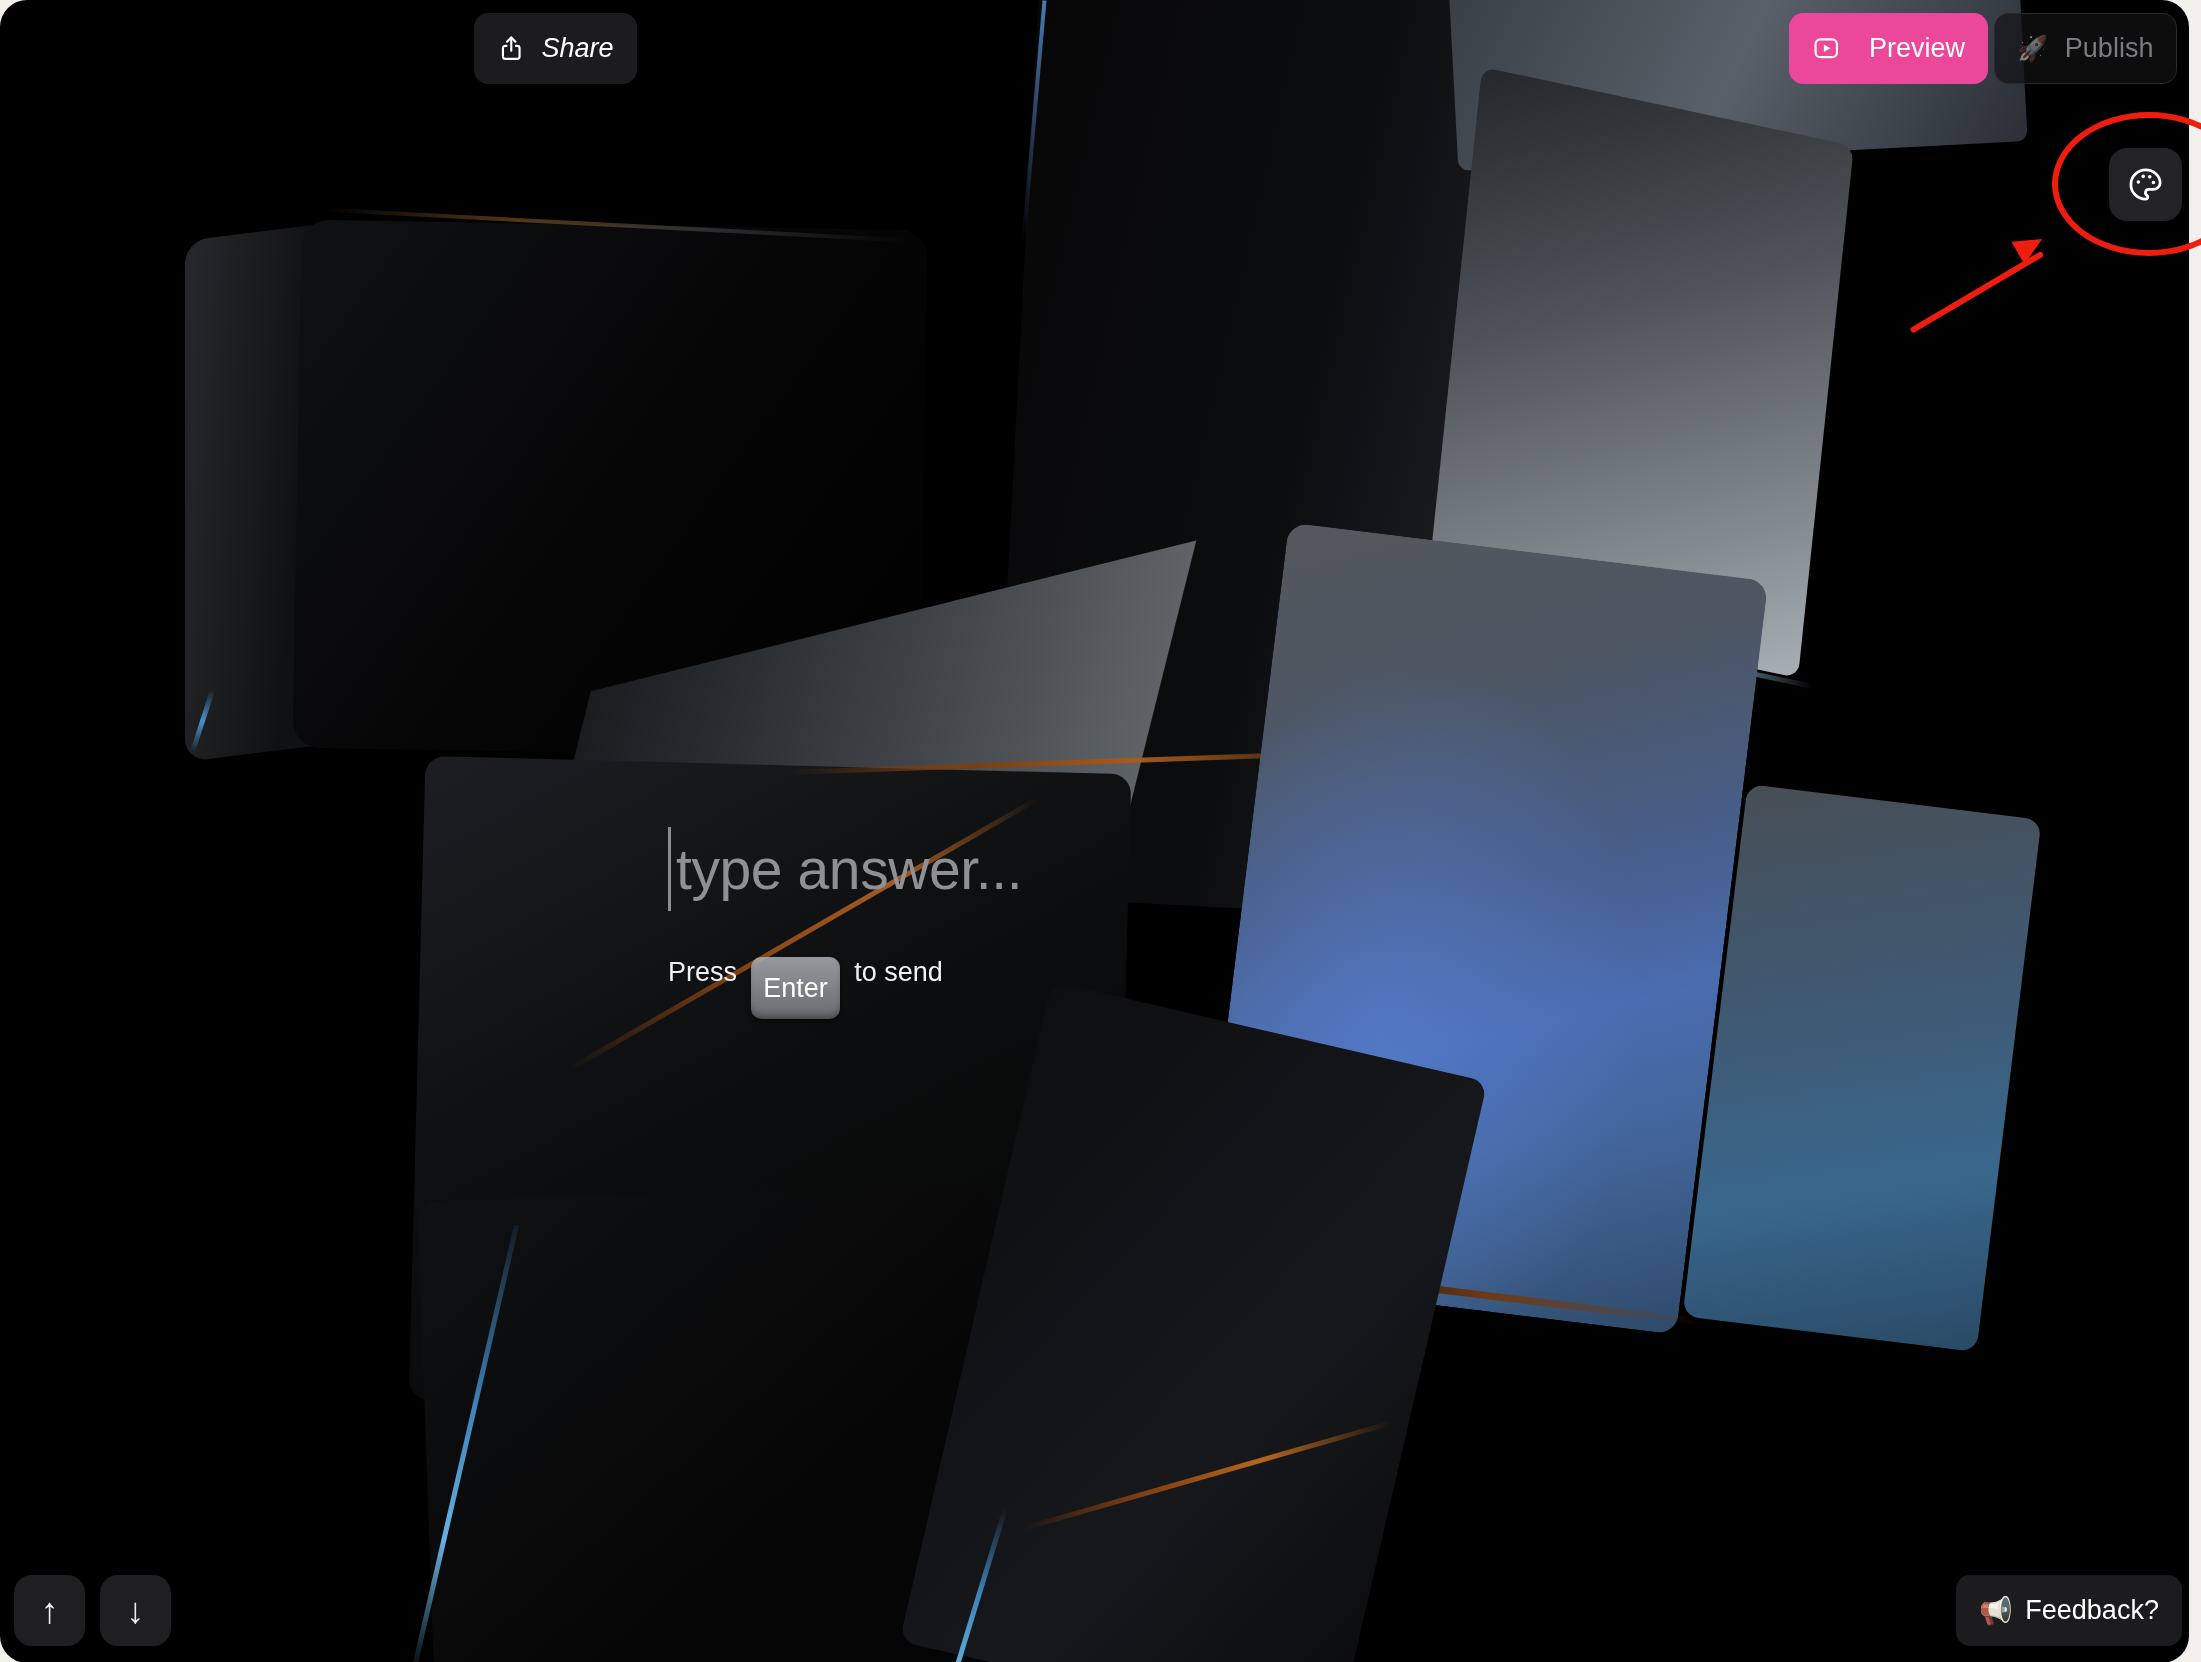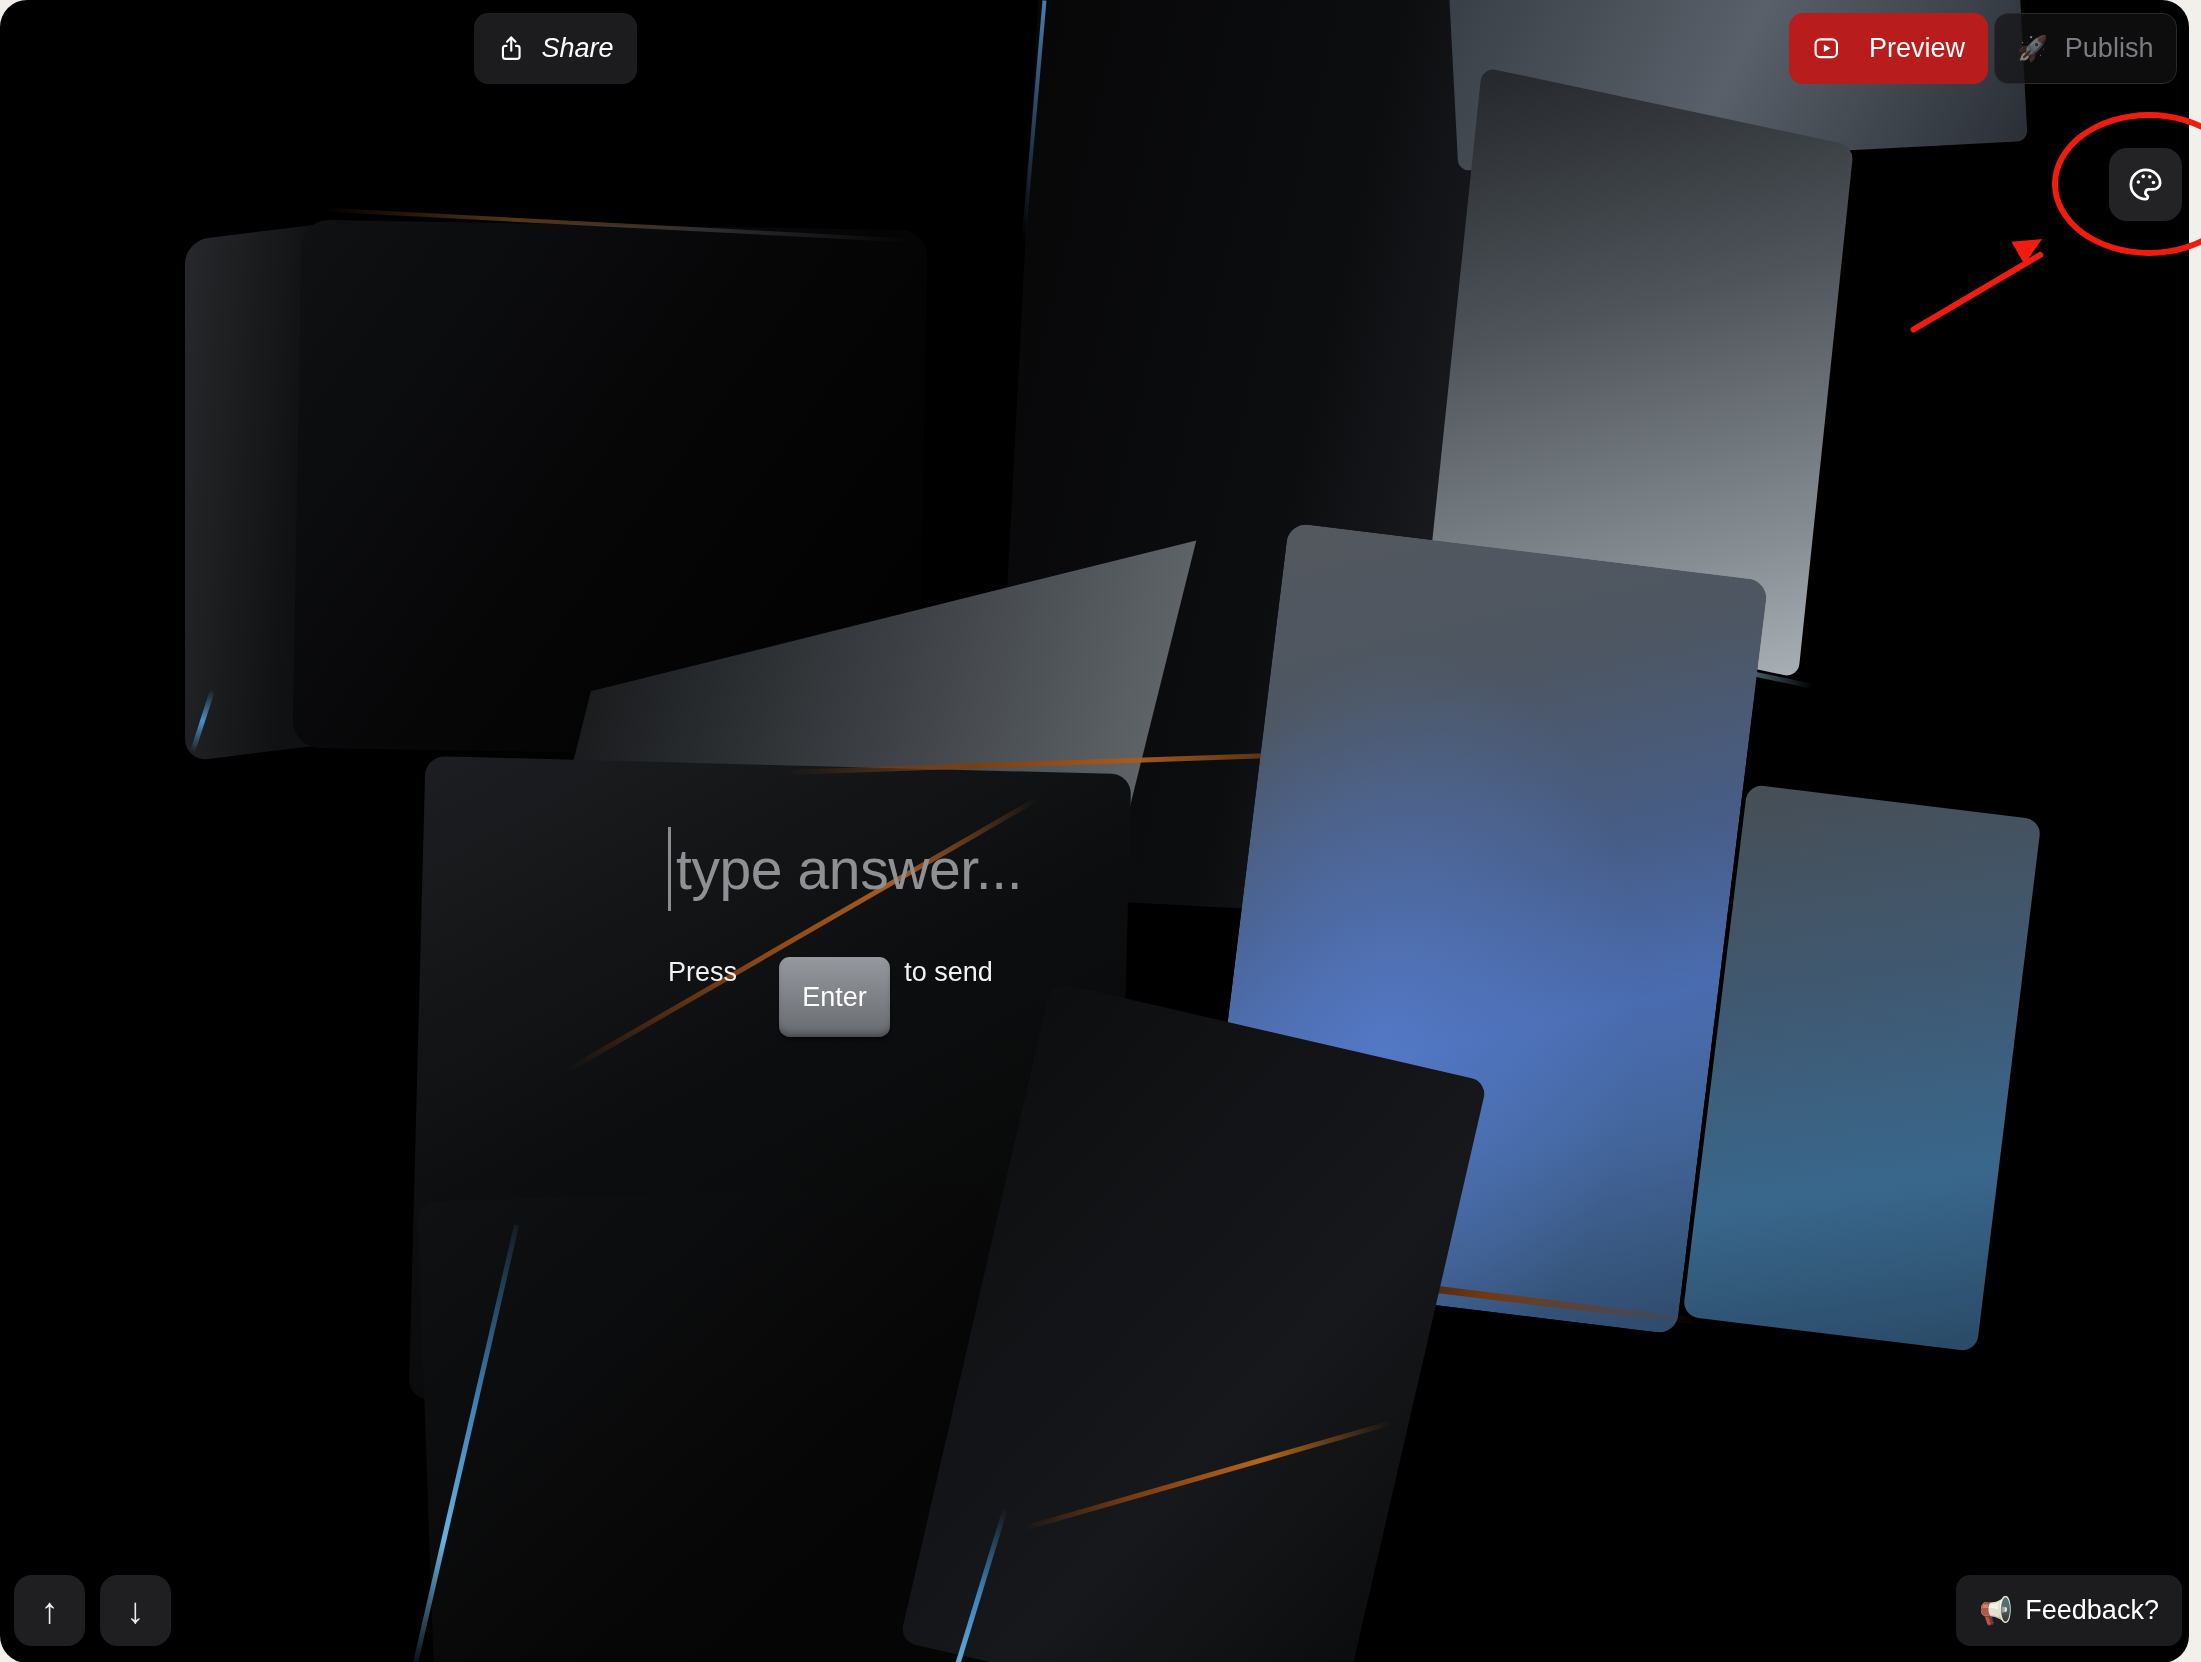--- a/index.html
+++ b/index.html
@@ -70,42 +70,42 @@
                 transform-origin:left center;
                 background:linear-gradient(90deg,rgba(122,60,18,0),#7a3c12 30%,#b5651d 65%,rgba(181,101,29,0)); }
 
   
   .ui { position:absolute; inset:0; z-index:10; }
   .pill { position:absolute; display:flex; align-items:center; gap:16px;
           height:71px; border-radius:14.3px; background:#1c1c1e; color:#fff;
           font-size:27px; padding:0 23px; }
   .url-pill   { left:14.3px; top:12.5px; }
   .share-btn  { left:474px; top:12.5px; cursor:pointer;font-style:italic; }
-  .preview-btn{ top:12.5px; right:201px; background:#b91c1c; cursor:pointer;gap:28px; }
+  .preview-btn{ top:12.5px; right:201px; background:#ec4899; cursor:pointer;gap:28px; }
   .publish-btn{ top:12.5px; right:11.6px; background:rgba(18,18,20,.7);
                 border:1.8px solid #2a2a2d; color:#7b7b80; cursor:default; }
   .pill .ico { display:flex; align-items:center; }
   .copy-btn { background:none; border:none; display:flex; cursor:pointer; padding:0; }
   .emoji-dim { filter:grayscale(.7) brightness(.85); opacity:.65; font-size:25px; }
 
   .palette-btn { position:absolute; top:148px; right:7.1px; width:73px; height:73px;
                  border-radius:18px; background:#232326; display:flex; align-items:center;
                  justify-content:center; cursor:pointer; }
 
   
   .q-title { position:absolute; left:668px; top:700px; width:980px;
              font-size:63px; font-weight:700; color:#fff; letter-spacing:-1.3px; }
   .answer  { position:absolute; left:668px; top:827px; display:flex; align-items:center; }
   .caret   { width:2.7px; height:84px; background:#8a8c8f; margin-right:5.3px; }
   .ph      { font-size:57px; color:#8f9094; letter-spacing:-0.4px; }
   .hint    { position:absolute; left:668px; top:957px; display:flex; align-items:flex-start;
              gap:14.3px; font-size:27px; color:#f2f2f2; }
-  .keycap  { height:80px; padding:0 23px; border-radius:10.7px; display:flex; align-items:center;
+  .keycap  { height:62px; padding:0 12px; border-radius:10.7px; display:flex; align-items:center;
              color:#fff; background:linear-gradient(180deg,rgba(168,172,178,.88),rgba(116,120,126,.88));
-             box-shadow:inset 0 -6.2px 8px -4.5px rgba(0,0,0,.45), 0 2.7px 3.6px rgba(0,0,0,.45);margin-left:28px; }
+             box-shadow:inset 0 -6.2px 8px -4.5px rgba(0,0,0,.45), 0 2.7px 3.6px rgba(0,0,0,.45); }
 
   
   .nav-btn { position:absolute; top:1575px; width:71px; height:71px; border-radius:18px;
              background:#1f1f22; color:#ececec; font-size:36px; display:flex;
              align-items:center; justify-content:center; cursor:pointer; border:none; }
   .nav-up   { left:14.3px; }
   .nav-down { left:100px; }
   .feedback-btn { position:absolute; top:1575px; right:7.1px; height:71px; border-radius:14.3px;
              background:#1c1c1e; color:#fff; font-size:27px; display:flex; align-items:center;
              gap:12.5px; padding:0 23px; cursor:pointer; }

